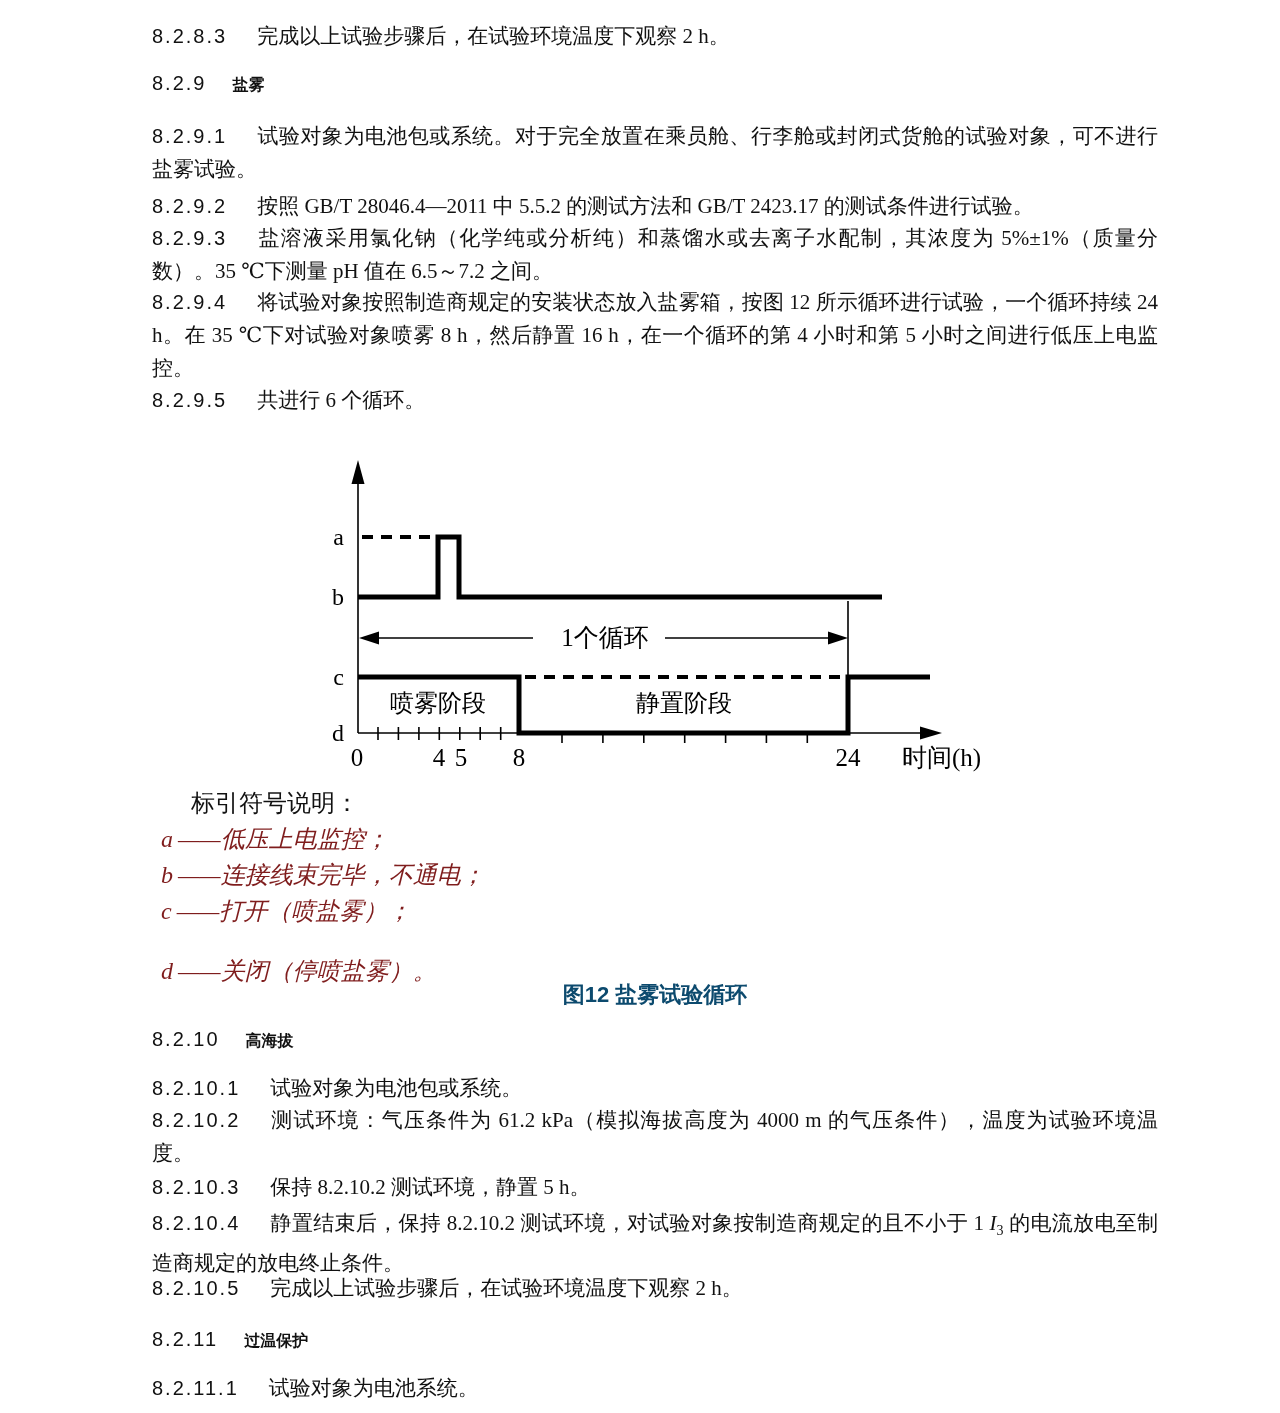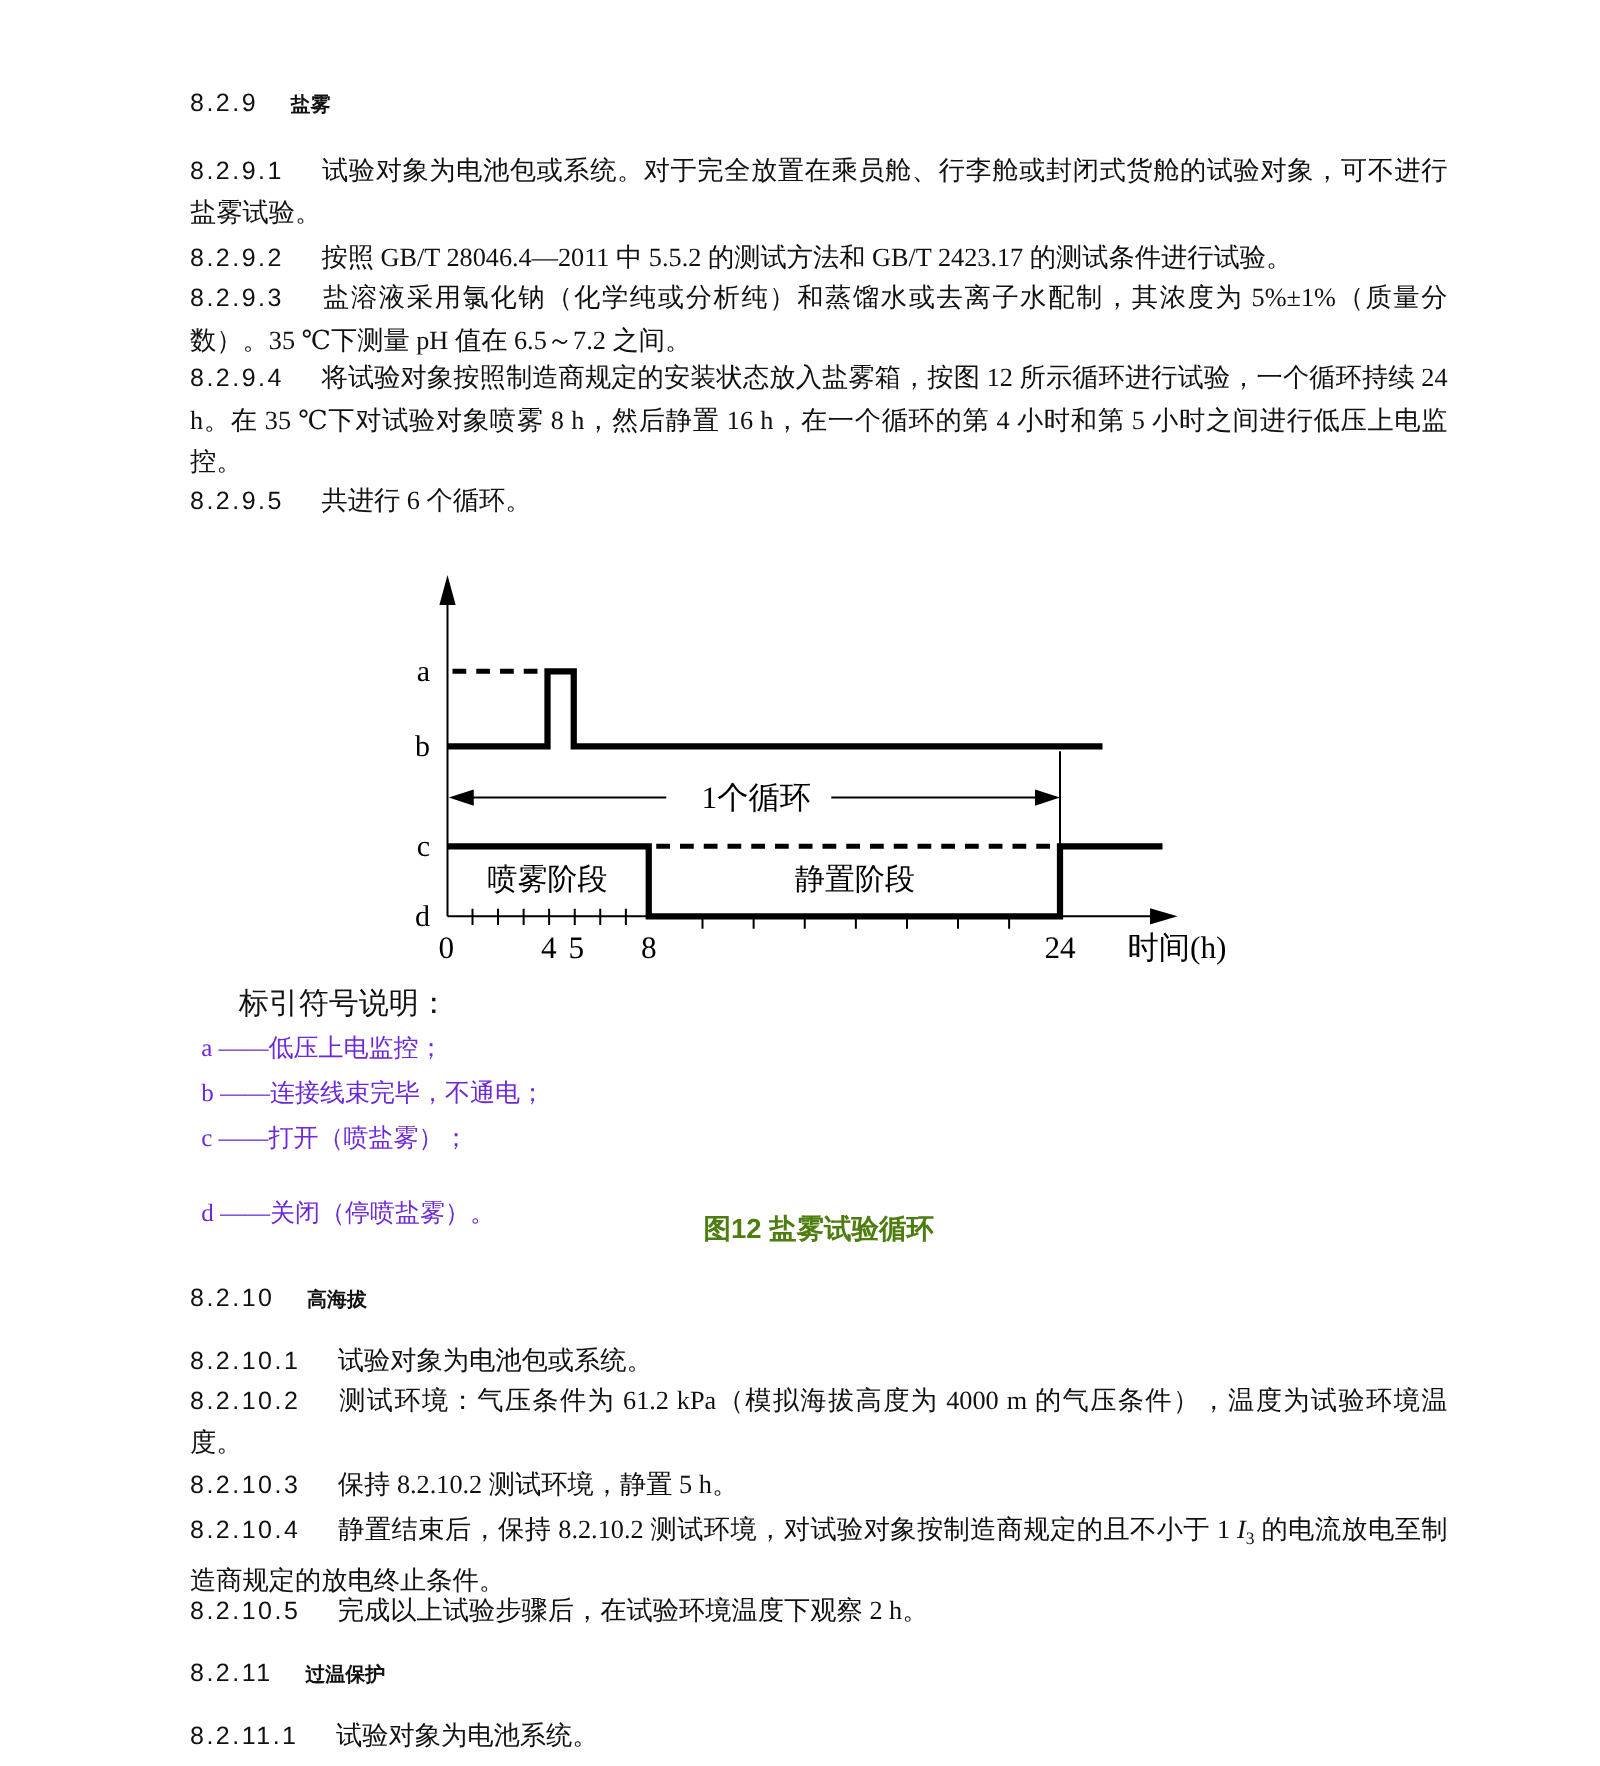--- a/index.html
+++ b/index.html
@@ -35,42 +35,45 @@
   .heading .num{margin-right:26px;}
   .heading .htitle{font-weight:bold;font-size:16px;}
   .it{font-style:italic;font-family:"Liberation Serif","DejaVu Serif",serif;}
   sub{font-size:14px;}
   .legend-intro{
     position:absolute;left:191px;
     font-size:24px;line-height:26px;color:#111;
   }
   .legend-item{
     position:absolute;left:161px;
-    font-size:20px;line-height:26px;color:#6d28d9;
+    font-size:24px;line-height:26px;color:#7f1d1d;font-style:italic;
   }
   .legend-item .sym{margin-right:5px;}
   .caption{
     position:absolute;left:152px;width:1006px;
     text-align:center;
     font-family:"Liberation Sans","DejaVu Sans",sans-serif;
-    font-weight:bold;font-size:22px;line-height:30px;color:#4d7c0f;
+    font-weight:bold;font-size:22px;line-height:30px;color:#0c4a6e;margin-top:12px;
   }
   #figure-svg{position:absolute;left:320px;top:446px;}
   .fig-text{font-family:"Liberation Serif","DejaVu Serif",serif;fill:#000;}
   .fs24{font-size:24px;}
   .fs25{font-size:25px;}
   .thick{stroke:#000;stroke-width:5;fill:none;}
   .thin{stroke:#000;stroke-width:1.6;fill:none;}
   .dash4{stroke:#000;stroke-width:4;fill:none;}
 </style>
 </head>
 <body>
 
 <div id="page">
 
+  <div class="para" style="top:20px">
+    <span class="num">8.2.8.3</span><span>完成以上试验步骤后，在试验环境温度下观察 2 h。</span>
+  </div>
 
   <div class="heading" style="top:66px">
     <span class="num">8.2.9</span><span class="htitle">盐雾</span>
   </div>
 
   <div class="para" style="top:120px">
     <span class="num">8.2.9.1</span><span>试验对象为电池包或系统。对于完全放置在乘员舱、行李舱或封闭式货舱的试验对象，可不进行盐雾试验。</span>
   </div>
 
   <div class="para" style="top:190px">

